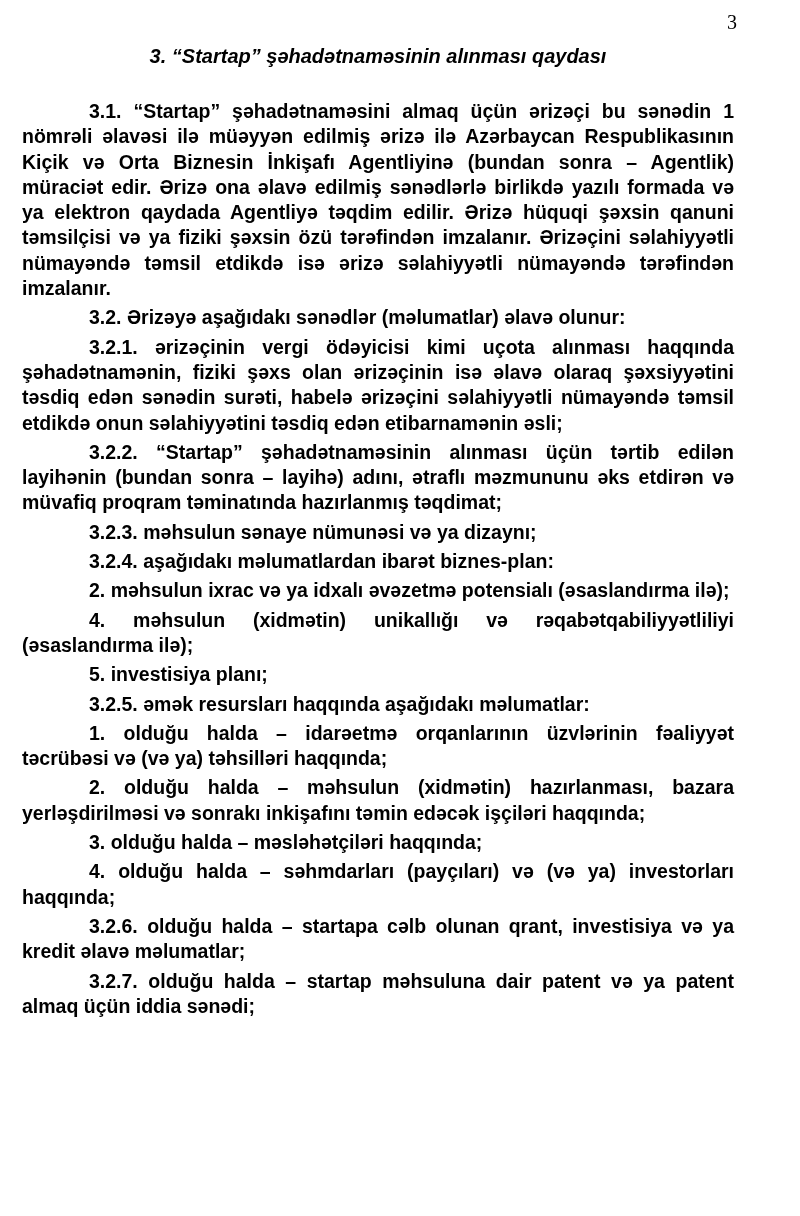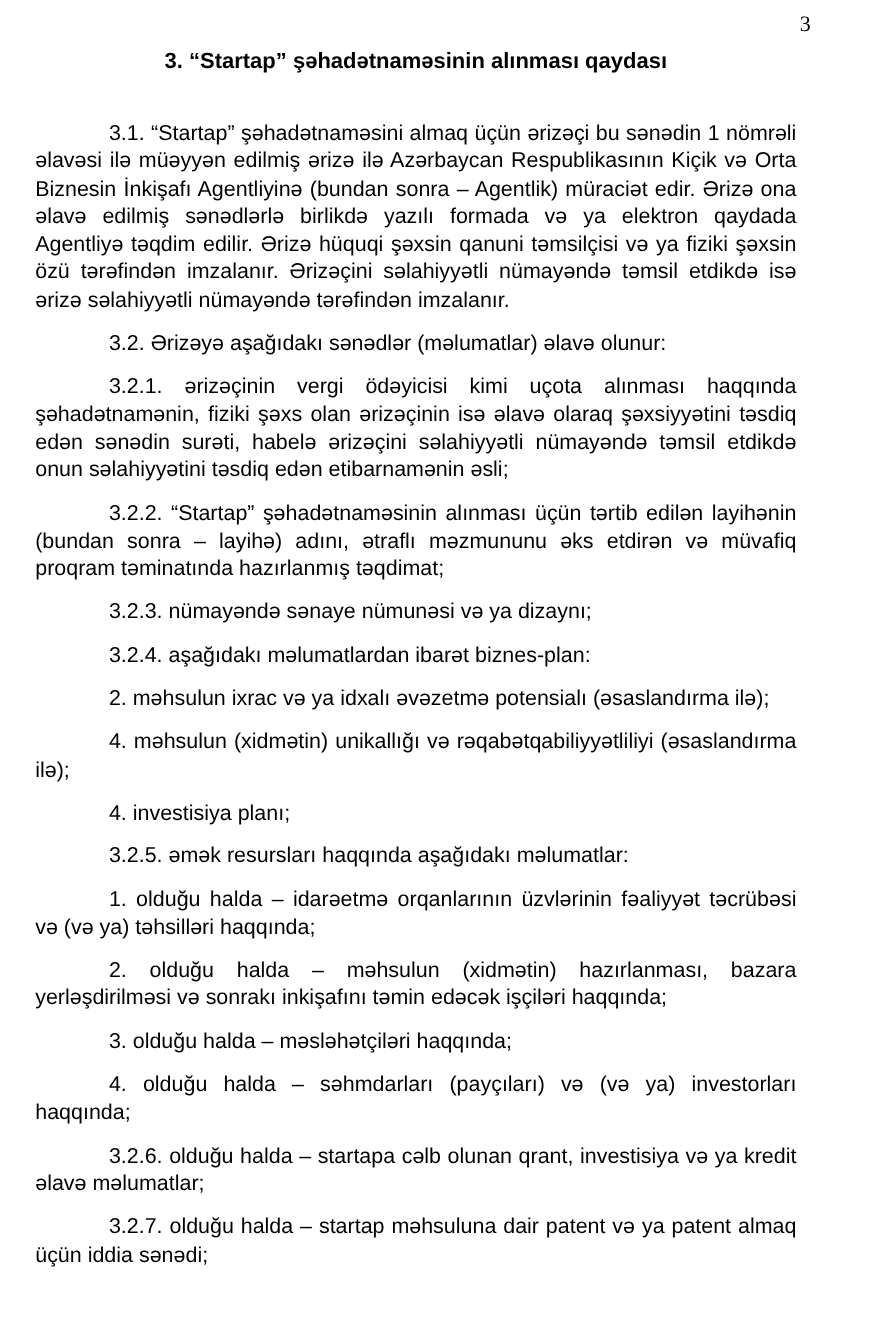--- a/index.html
+++ b/index.html
@@ -30,54 +30,56 @@
     position: absolute;
     top: 44px;
     left: 18px;
     width: 720px;
     margin: 0;
     text-align: center;
     font-family: "Liberation Sans", sans-serif;
     font-weight: bold;
     font-size: 20px;
     line-height: 25px;
+    font-style: italic;
   }
   .body-text {
     position: absolute;
     top: 95px;
     left: 18px;
     width: 720px;
     font-size: 19.5px;
     line-height: 25.3px;
     text-align: justify;
   }
   .body-text p {
-    margin: 14px;
+    margin: 4px;
     padding: 0;
     text-indent: 67px;
+    font-weight: bold;
   }
 </style>
 </head>
 <body>
 
 <div class="page">
   <div class="page-number">3</div>
 
   <h1 class="heading">3. “Startap” şəhadətnaməsinin alınması qaydası</h1>
 
   <div class="body-text">
     <p>3.1. “Startap” şəhadətnaməsini almaq üçün ərizəçi bu sənədin 1 nömrəli əlavəsi ilə müəyyən edilmiş ərizə ilə Azərbaycan Respublikasının Kiçik və Orta Biznesin İnkişafı Agentliyinə (bundan sonra – Agentlik) müraciət edir. Ərizə ona əlavə edilmiş sənədlərlə birlikdə yazılı formada və ya elektron qaydada Agentliyə təqdim edilir. Ərizə hüquqi şəxsin qanuni təmsilçisi və ya fiziki şəxsin özü tərəfindən imzalanır. Ərizəçini səlahiyyətli nümayəndə təmsil etdikdə isə ərizə səlahiyyətli nümayəndə tərəfindən imzalanır.</p>
     <p>3.2. Ərizəyə aşağıdakı sənədlər (məlumatlar) əlavə olunur:</p>
     <p>3.2.1. ərizəçinin vergi ödəyicisi kimi uçota alınması haqqında şəhadətnamənin, fiziki şəxs olan ərizəçinin isə əlavə olaraq şəxsiyyətini təsdiq edən sənədin surəti, habelə ərizəçini səlahiyyətli nümayəndə təmsil etdikdə onun səlahiyyətini təsdiq edən etibarnamənin əsli;</p>
     <p>3.2.2. “Startap” şəhadətnaməsinin alınması üçün tərtib edilən layihənin (bundan sonra – layihə) adını, ətraflı məzmununu əks etdirən və müvafiq proqram təminatında hazırlanmış təqdimat;</p>
-    <p>3.2.3. nümayəndə sənaye nümunəsi və ya dizaynı;</p>
+    <p>3.2.3. məhsulun sənaye nümunəsi və ya dizaynı;</p>
     <p>3.2.4. aşağıdakı məlumatlardan ibarət biznes-plan:</p>
     <p>2. məhsulun ixrac və ya idxalı əvəzetmə potensialı (əsaslandırma ilə);</p>
     <p>4. məhsulun (xidmətin) unikallığı və rəqabətqabiliyyətliliyi (əsaslandırma ilə);</p>
-    <p>4. investisiya planı;</p>
+    <p>5. investisiya planı;</p>
     <p>3.2.5. əmək resursları haqqında aşağıdakı məlumatlar:</p>
     <p>1. olduğu halda – idarəetmə orqanlarının üzvlərinin fəaliyyət təcrübəsi və (və ya) təhsilləri haqqında;</p>
     <p>2. olduğu halda – məhsulun (xidmətin) hazırlanması, bazara yerləşdirilməsi və sonrakı inkişafını təmin edəcək işçiləri haqqında;</p>
     <p>3. olduğu halda – məsləhətçiləri haqqında;</p>
     <p>4. olduğu halda – səhmdarları (payçıları) və (və ya) investorları haqqında;</p>
     <p>3.2.6. olduğu halda – startapa cəlb olunan qrant, investisiya və ya kredit əlavə məlumatlar;</p>
     <p>3.2.7. olduğu halda – startap məhsuluna dair patent və ya patent almaq üçün iddia sənədi;</p>
   </div>
 </div>
 

